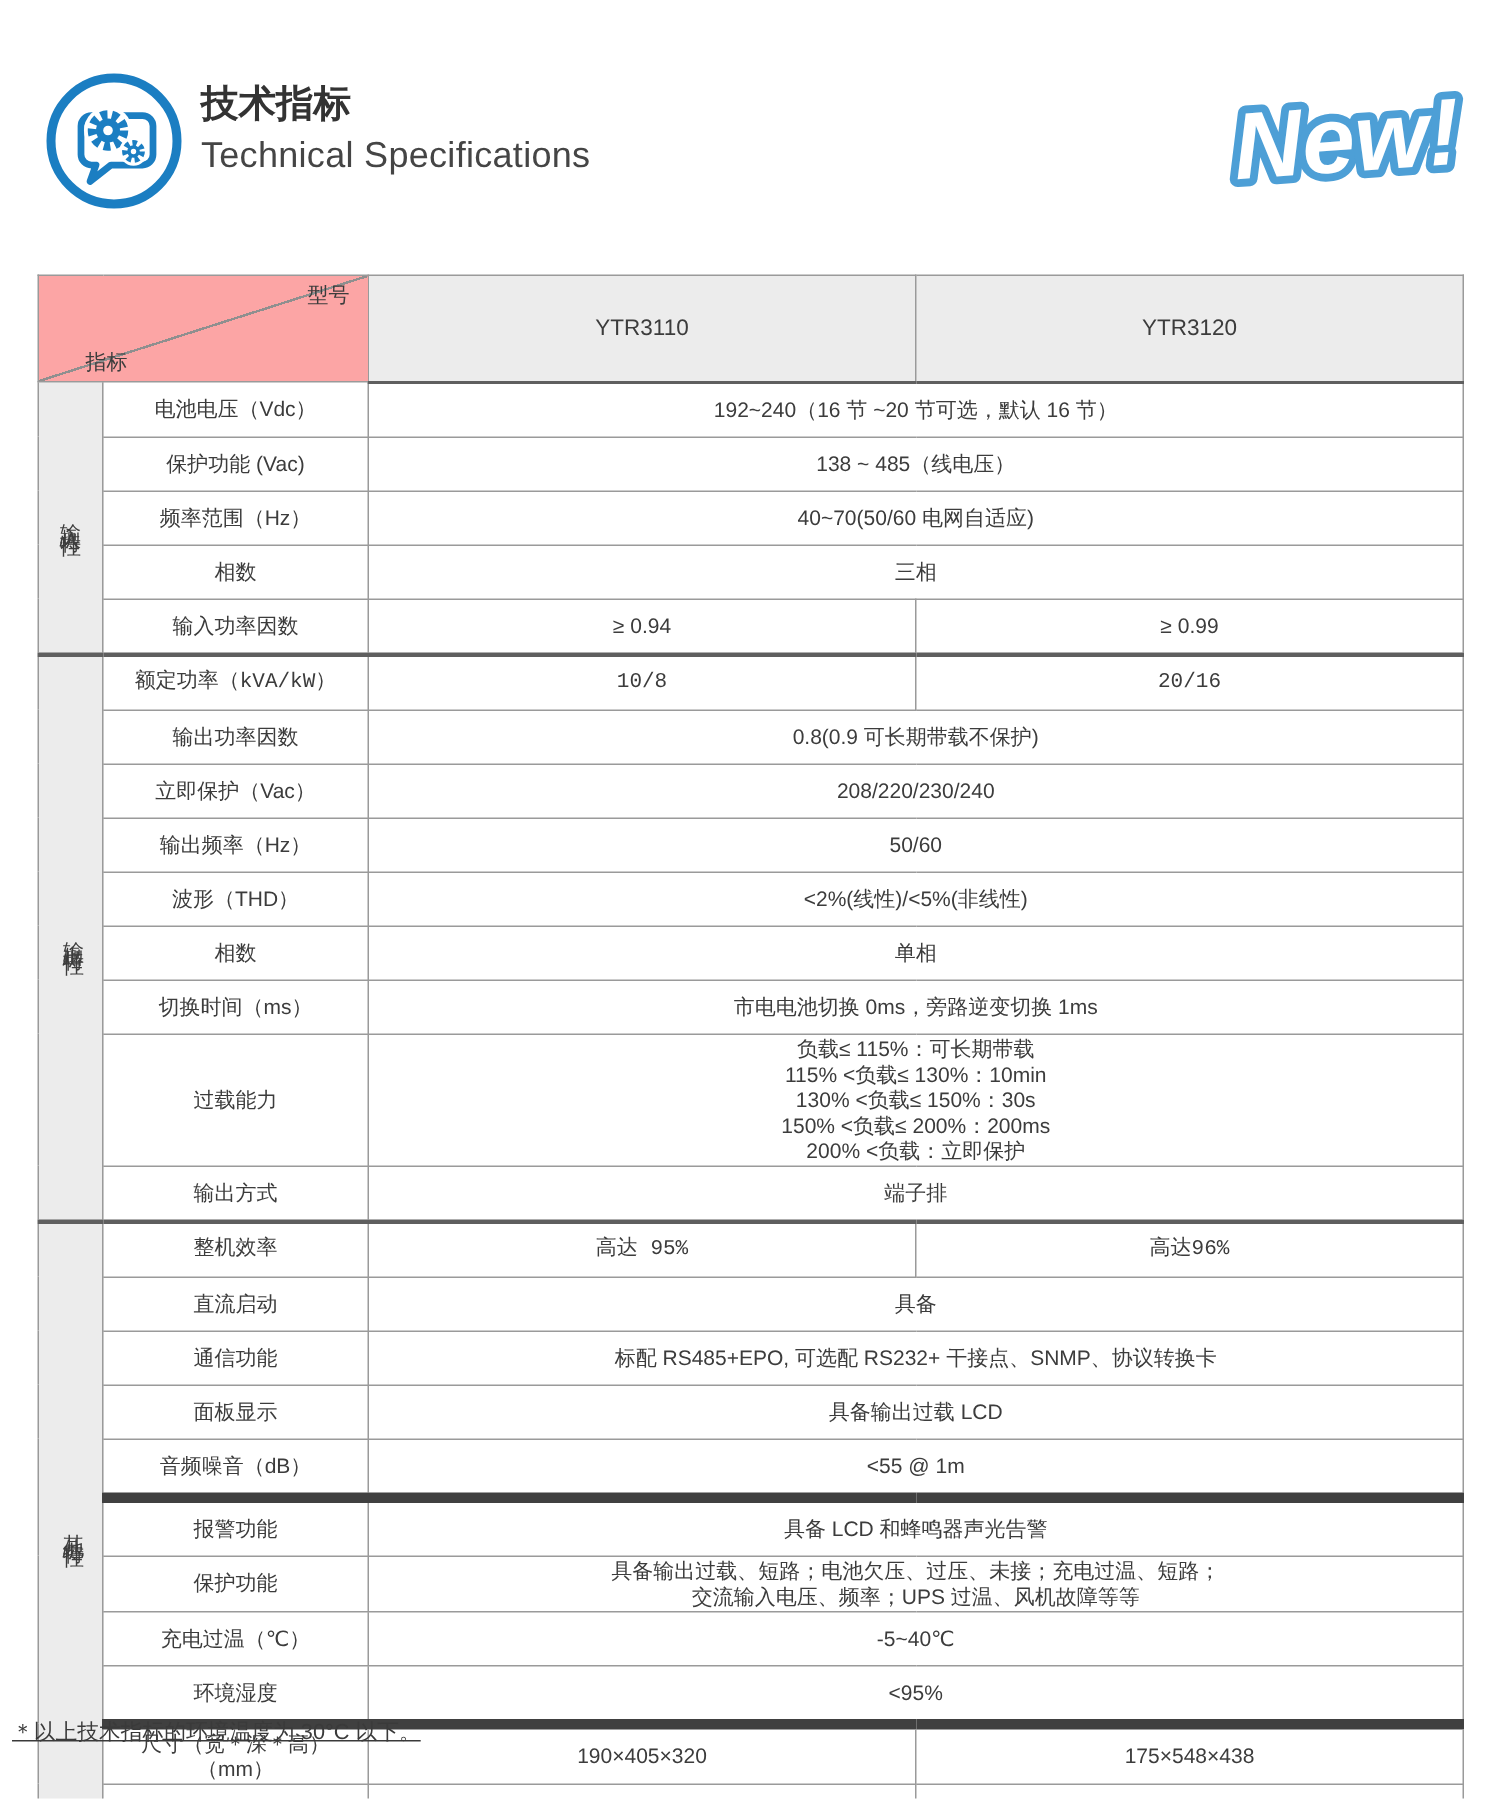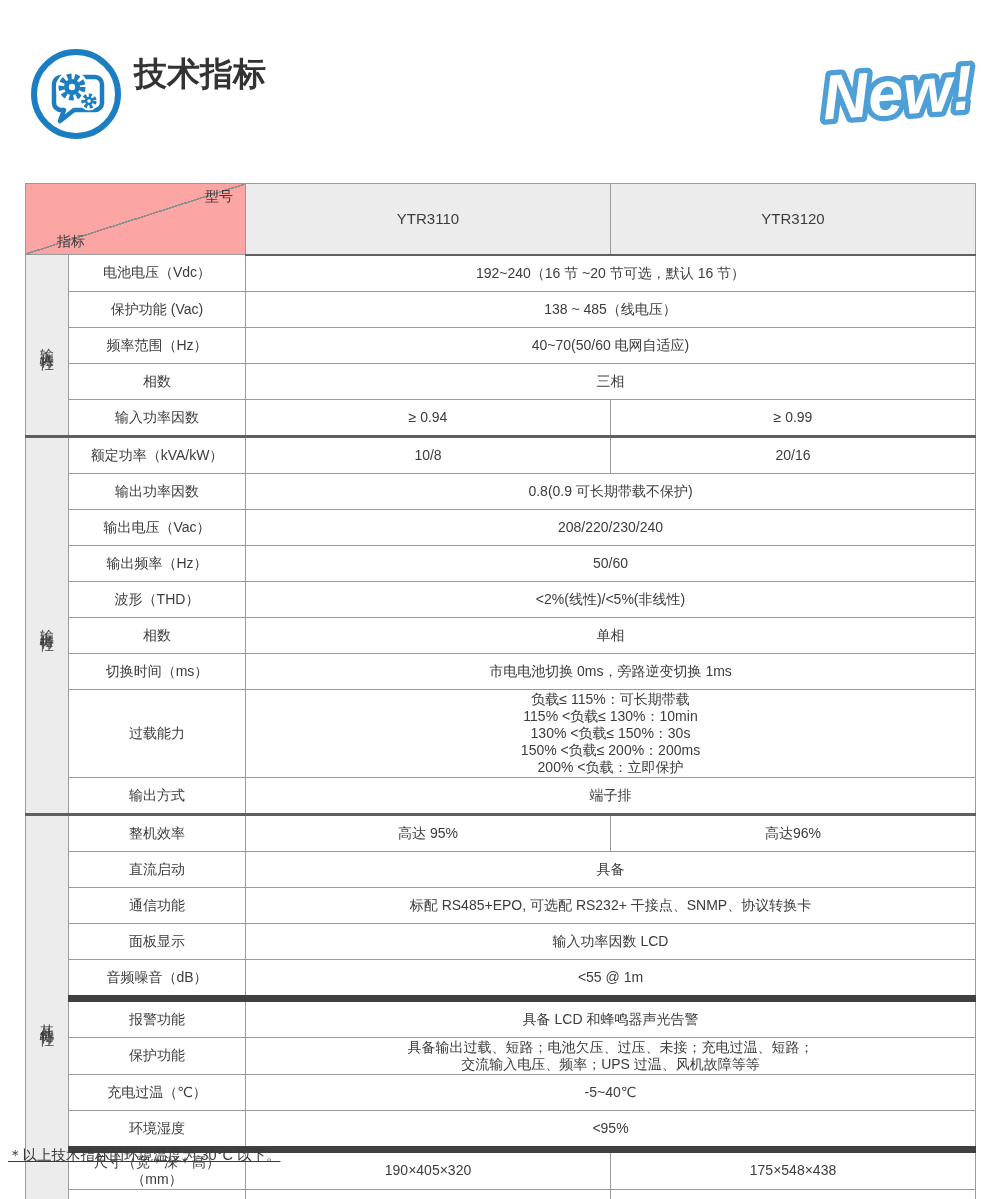--- a/index.html
+++ b/index.html
@@ -2,40 +2,40 @@
 <html><head>
 <meta charset="utf-8">
 <style>
   html,body{margin:0;padding:0;background:#fff;}
   body{width:1000px;height:1199px;position:relative;overflow:hidden;
        font-family:"Liberation Sans","DejaVu Sans",sans-serif;color:#3c3c3c;}
 
   
   .hdr{position:absolute;top:0;left:0;width:1000px;height:183px;}
   .hdr-icon{position:absolute;left:28px;top:46px;width:96px;height:96px;}
-  .hdr-title{position:absolute;left:134px;top:52px;font-size:33px;font-weight:bold;color:#333;}
+  .hdr-title{position:absolute;left:134px;top:52px;font-size:25px;font-weight:bold;color:#333;}
   .hdr-sub{position:absolute;left:134px;top:90px;font-size:24px;color:#454545;letter-spacing:0.2px;}
   .badge{position:absolute;left:800px;top:38px;width:195px;height:105px;}
 
   
   table.spec{position:absolute;top:183px;left:25px;width:950px;
              border-collapse:collapse;table-layout:fixed;}
   table.spec td,table.spec th{border:1px solid #9a9a9a;font-size:14px;font-weight:normal;
              text-align:center;vertical-align:middle;color:#3c3c3c;
              height:33px;padding:1px 4px;line-height:17px;white-space:pre-line;}
   tr.head th{background:#ececec;height:38px;border-bottom:2px solid #5f5f5f;font-size:15px;text-align:center;}
   td.corner{position:relative;background:#fca5a5;padding:0;}
   .diag{position:absolute;inset:0;
         background:linear-gradient(to bottom right,transparent calc(50% - 0.8px),
                    #8f8f8f calc(50% - 0.8px),#8f8f8f calc(50% + 0.8px),transparent calc(50% + 0.8px));}
   .corner-tr{position:absolute;top:4px;right:12px;font-size:14px;}
   .corner-bl{position:absolute;bottom:4px;left:8px;font-size:14px;margin-left:23px;}
   td.group{background:#ececec;padding:0;}
   td.group span{writing-mode:vertical-rl;text-orientation:upright;letter-spacing:3px;font-size:14px;}
-  tr.sec-start td{border-top:3px solid #5f5f5f;}
+  tr.sec-start td{border-top:3px solid #5f5f5f;font-family:Liberation Mono, monospace;}
   tr.mid-start td{border-top:7px solid #404040;}
 
   
   .notes{position:absolute;left:8px;top:1146px;font-size:14.5px;line-height:19px;color:#3a3a3a;text-decoration:underline;}
 </style>
 </head>
 <body>
 
 <div class="hdr">
   <svg class="hdr-icon" viewBox="0 0 96 96">
@@ -46,20 +46,21 @@
     <circle cx="44" cy="41" r="10.5" fill="none" stroke="#1b7ec2" stroke-width="6" stroke-dasharray="4.4 3"></circle>
     <circle cx="44" cy="41" r="8" fill="#1b7ec2"></circle>
     <circle cx="44" cy="41" r="3.2" fill="#fff"></circle>
 
     <circle cx="61" cy="55" r="9.5" fill="#fff"></circle>
     <circle cx="61" cy="55" r="5.6" fill="none" stroke="#1b7ec2" stroke-width="4" stroke-dasharray="2.9 2.2"></circle>
     <circle cx="61" cy="55" r="4.2" fill="#1b7ec2"></circle>
     <circle cx="61" cy="55" r="1.8" fill="#fff"></circle>
   </svg>
   <div class="hdr-title">技术指标</div>
+  <div class="hdr-sub">Technical Specifications</div>
   <svg class="badge" viewBox="0 0 200 110">
     <text x="100" y="80" text-anchor="middle" transform="rotate(-4 100 55)" font-family="Liberation Sans, DejaVu Sans, sans-serif" font-size="66" font-style="italic" font-weight="bold" fill="#ffffff" stroke="#4d9fd6" stroke-width="11" paint-order="stroke" stroke-linejoin="round">New!</text>
   </svg>
 </div>
 
 <table class="spec">
   <colgroup>
       <col style="width:43px">
       <col style="width:177px">
       <col style="width:365px">
@@ -101,21 +102,21 @@
         <td class="group" rowspan="9"><span>输出特性</span></td>
         <td class="label">额定功率（kVA/kW）</td>
         <td class="value">10/8</td>
         <td class="value">20/16</td>
       </tr>
       <tr>
         <td class="label">输出功率因数</td>
         <td class="value" colspan="2">0.8(0.9 可长期带载不保护)</td>
       </tr>
       <tr>
-        <td class="label">输出电压（Vac）</td>
+        <td class="label">立即保护（Vac）</td>
         <td class="value" colspan="2">208/220/230/240</td>
       </tr>
       <tr>
         <td class="label">输出频率（Hz）</td>
         <td class="value" colspan="2">50/60</td>
       </tr>
       <tr>
         <td class="label">波形（THD）</td>
         <td class="value" colspan="2">&lt;2%(线性)/&lt;5%(非线性)</td>
       </tr>
@@ -148,21 +149,21 @@
       <tr>
         <td class="label">直流启动</td>
         <td class="value" colspan="2">具备</td>
       </tr>
       <tr>
         <td class="label">通信功能</td>
         <td class="value" colspan="2">标配 RS485+EPO, 可选配 RS232+ 干接点、SNMP、协议转换卡</td>
       </tr>
       <tr>
         <td class="label">面板显示</td>
-        <td class="value" colspan="2">输入功率因数 LCD</td>
+        <td class="value" colspan="2">具备输出过载 LCD</td>
       </tr>
       <tr>
         <td class="label">音频噪音（dB）</td>
         <td class="value" colspan="2">&lt;55 @ 1m</td>
       </tr>
       <tr class="mid-start">
         <td class="label">报警功能</td>
         <td class="value" colspan="2">具备 LCD 和蜂鸣器声光告警</td>
       </tr>
       <tr>

